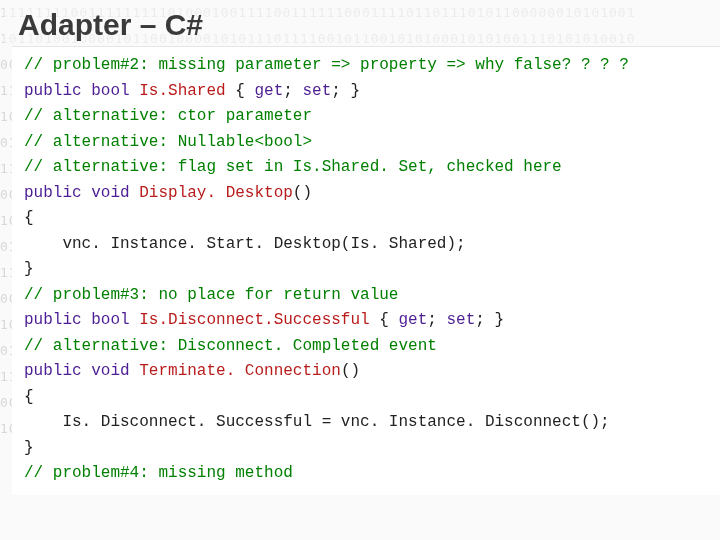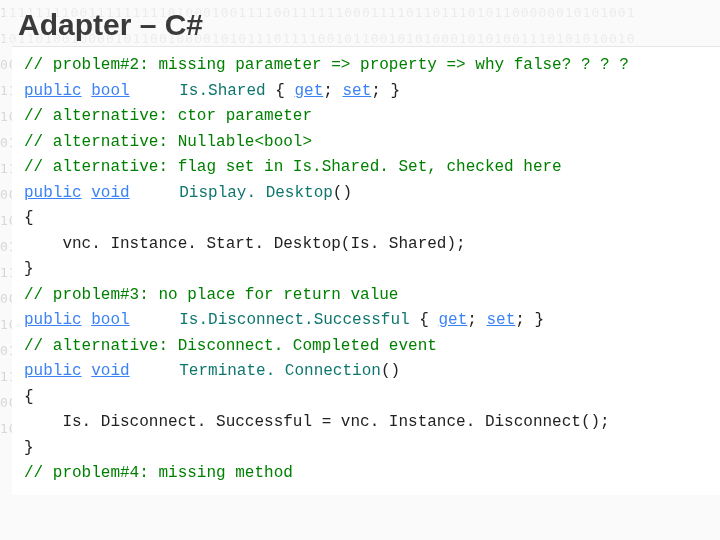--- a/index.html
+++ b/index.html
@@ -43,23 +43,23 @@
     padding: 6px 8px 8px 12px;
     width: 710px;
     font-size: 16px;
     line-height: 25.5px;
     font-family: Consolas, "Courier New", monospace;
     white-space: pre;
     color: #222;
     border-top: 1px solid #e6e6e6;
   }
   .c  { color: #008000; }  
-  .k  { color: #3b82f6; text-decoration: underline; }  
+  .k  { color: #4c1d95; }  
   .t  { color: #222222; }  
-  .id { color: #0f766e; margin-left: 40px; }  
+  .id { color: #b91c1c; }  
 </style>
 </head>
 <body>
 
 <div class="bg-binary" id="bg">
     <div>111111110011111111101000100111100111111000111101101110101100000010101001</div>
     <div>101101001000010110010000101011101111001011001010100010101001110101010010</div>
     <div>001010010010110110010010100010110100110011010101011001111110011010110100</div>
     <div>110111100010101110111001110100011110000101011110000110100100000101000101</div>
     <div>101011100010101101010110100110011000110110101011010000101011011010100100</div>

